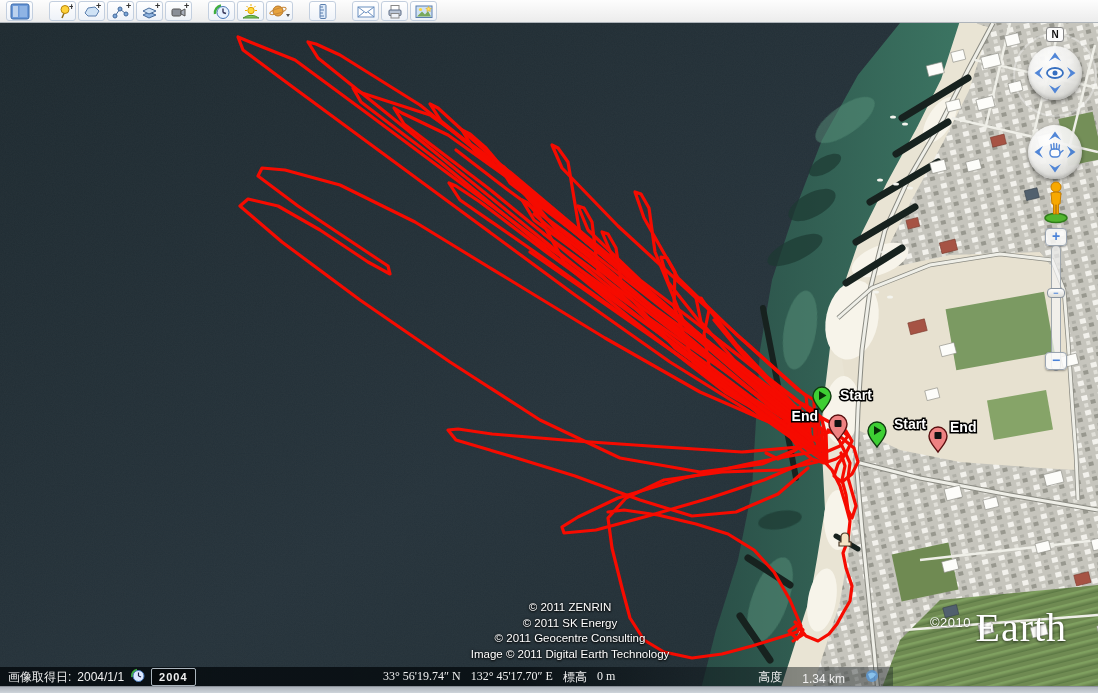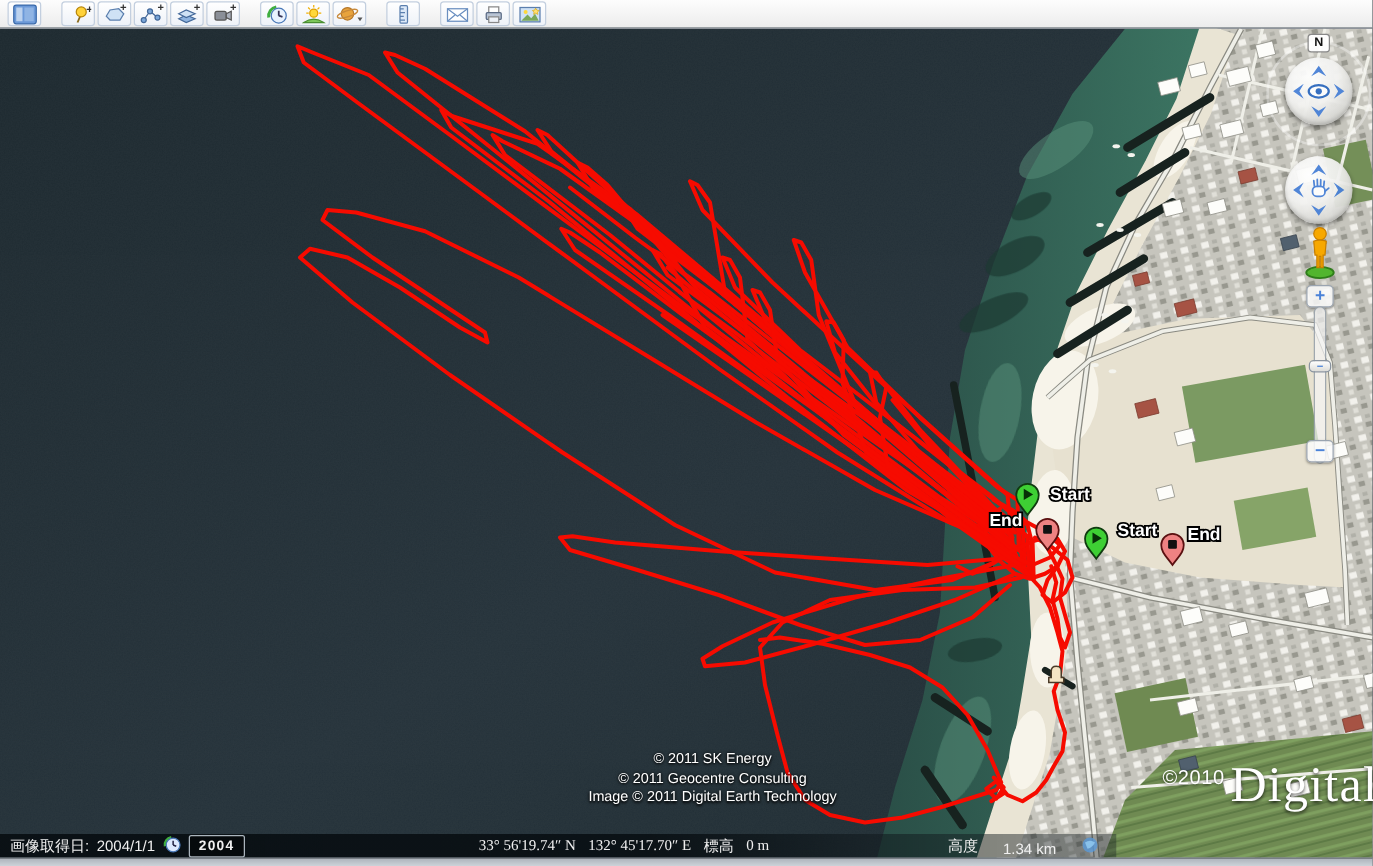--- a/index.html
+++ b/index.html
@@ -20,21 +20,21 @@
   #map-wrap { position:absolute; top:23px; left:0; width:926px; height:663px; z-index:1; }
   #map-svg { position:absolute; top:0; left:0; }
   svg text.pinlabel { font-family:"Liberation Sans",sans-serif; font-size:14px; font-weight:bold;
     fill:#fff; stroke:#000; stroke-width:3px; paint-order:stroke; }
 
   
   #copyright { position:absolute; left:420px; top:600px; width:300px; text-align:center; z-index:10;
     color:#fff; font-size:11.5px; line-height:15.5px; text-shadow:0 1px 2px #000, 0 0 3px #000; pointer-events:none;}
   #watermark { position:absolute; left:930px; top:604px; z-index:10; color:#fff; white-space:nowrap;
     text-shadow:0 1px 3px rgba(0,0,0,.7); pointer-events:none; }
-  #watermark .wm-small { font-size:16px; vertical-align:14px; letter-spacing:.5px; }
+  #watermark .wm-small { font-size:13px; vertical-align:14px; letter-spacing:.5px; }
   #watermark .wm-logo { font-family:"Liberation Serif",serif; font-size:40px; letter-spacing:1px; }
 
   
   .navctl { position:absolute; z-index:30; }
   #compass-n { left:1046px; top:27px; width:18px; height:15px; background:rgba(255,255,255,.95);
     border:1px solid #888; border-radius:3px; text-align:center; font-size:10px; font-weight:bold; color:#111; line-height:13px;}
   #compass-ring { left:1013px; top:33px; width:84px; height:84px; border:2px solid rgba(255,255,255,.35);
     border-radius:50%; }
   .joystick { width:54px; height:54px; border-radius:50%;
     background:radial-gradient(circle at 35% 28%, #ffffff 0%, #f2f2f0 45%, #d6d6d2 75%, #b9b9b5 100%);
@@ -409,28 +409,29 @@
       <text class="pinlabel" x="894" y="429">Start</text>
       <g transform="translate(938,452)">
         <path d="M0,0 C-5,-7 -9,-10 -9,-16 A9,9 0 1 1 9,-16 C9,-10 5,-7 0,0 Z" fill="#ee8282" stroke="#5a1010" stroke-width="1.4"></path>
         <rect x="-3.5" y="-20" width="7" height="7" rx="1" fill="#111"></rect>
       </g>
       <text class="pinlabel" x="950" y="432">End</text>
     </svg>
   </div>
 
   <div id="copyright">
+    <div>© 2011 ZENRIN</div>
     <div>© 2011 SK Energy</div>
     <div>© 2011 Geocentre Consulting</div>
     <div>Image © 2011 Digital Earth Technology</div>
   </div>
 
   <div id="watermark">
     <span class="wm-small">©2010</span>
-    <span class="wm-logo">Digital</span>
+    <span class="wm-logo">Earth</span>
   </div>
 
   <div class="navctl" id="compass-ring"></div>
   <div class="navctl" id="compass-n">N</div>
 
   <div class="navctl joystick" id="look-joystick">
     <svg width="54" height="54">
       <g fill="#4a82d8">
         <path d="M21,15 L27,6.5 L33,15 L27,11.5 Z"></path>
         <path d="M21,39 L27,47.5 L33,39 L27,42.5 Z"></path>

